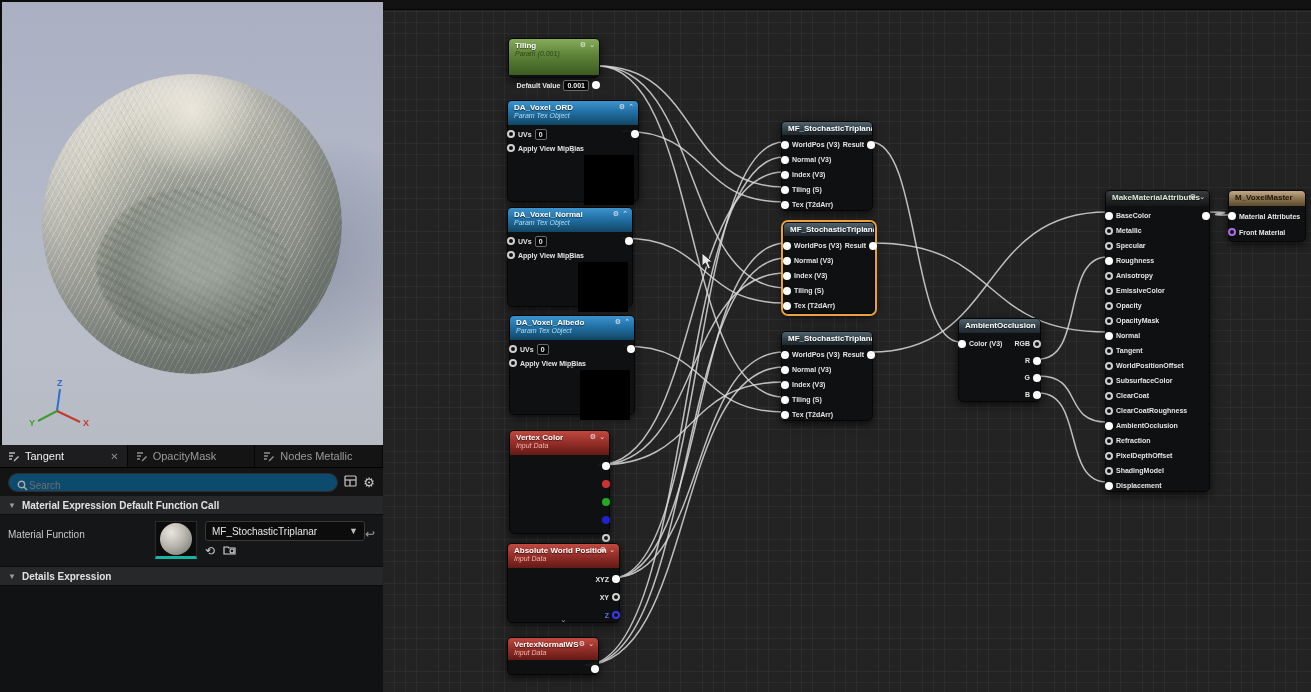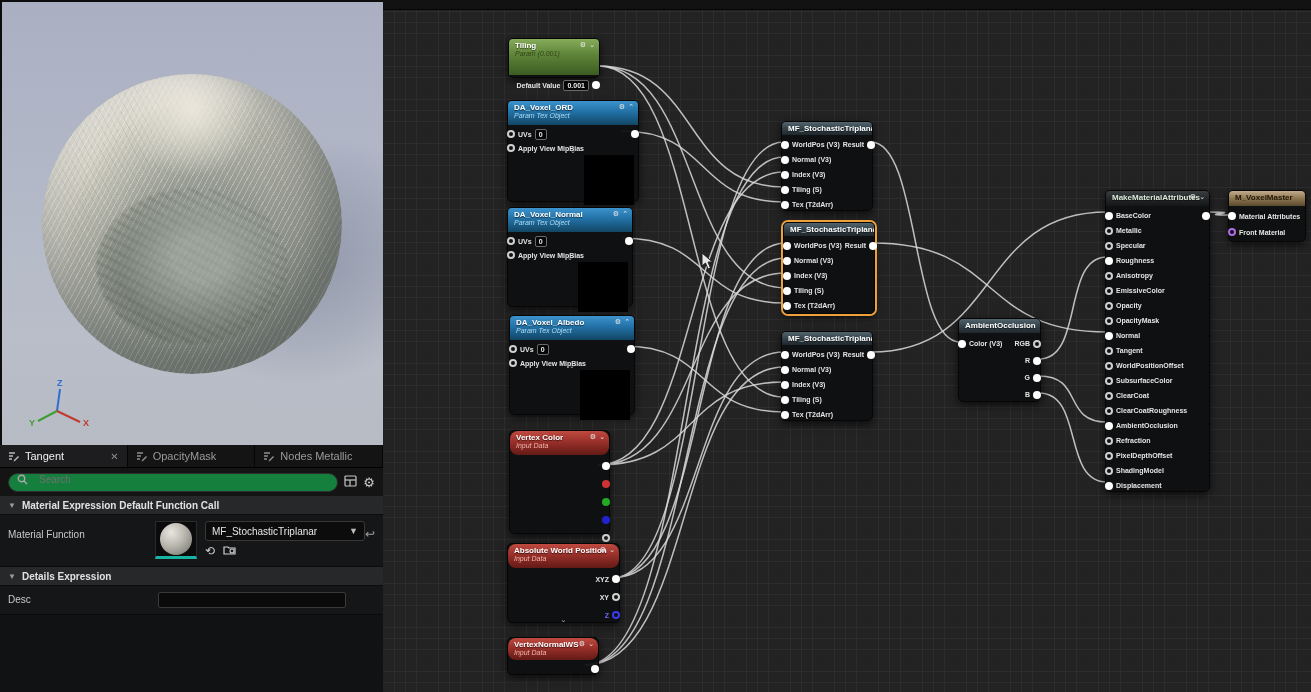--- a/index.html
+++ b/index.html
@@ -32,22 +32,22 @@
 
   
   #details-panel { position:absolute; left:0; top:445px; width:383px; height:247px; background:#111214; }
   #tabbar { display:flex; height:23px; background:#0a0a0b; border-bottom:1px solid #000; }
   .tab { flex:1; display:flex; align-items:center; gap:6px; padding:0 8px; color:#9b9b9b;
     font-size:11px; background:#141414; border-right:1px solid #050505; cursor:pointer; }
   .tab.active { background:#1d1d1f; color:#efefef; }
   .tab .ticon { display:inline-flex; }
   .tab .tclose { margin-left:auto; color:#8a8a8a; font-size:10px; }
   #search-row { display:flex; align-items:center; height:28px; padding:0 8px; gap:6px; background:#141415; }
-  #search-box { flex:1; display:flex; align-items:flex-start; gap:11px; height:19px; padding:0 8px;
-    background:#15803d; border:1px solid #2e2e2e; border-radius:10px; }
+  #search-box { flex:1; display:flex; align-items:flex-end; gap:1px; height:19px; padding:0 8px;
+    background:#0c4a6e; border:1px solid #2e2e2e; border-radius:10px; }
   #search-box input { flex:1; background:transparent; border:0; outline:0; color:#cfcfcf; font-size:10px; }
   #search-box input::placeholder { color:#6f6f6f; }
   .mini-icon { color:#c6c6c6; font-size:13px; line-height:1; }
   .section-hdr { display:flex; align-items:center; gap:6px; height:19px; padding:0 8px;
     background:#26282a; color:#e2e2e2; font-size:10px; font-weight:bold; border-bottom:1px solid #0c0c0c; }
   .section-hdr .tri { color:#9a9a9a; font-size:8px; }
   .prop-row { display:flex; align-items:flex-start; background:#151618; border-bottom:1px solid #0b0b0c; padding:6px 8px; }
   .prop-label { width:150px; color:#c9c9c9; font-size:10px; padding-top:8px; }
   #mf-value-col { display:flex; gap:8px; }
   #mf-thumb { width:42px; height:38px; background:#0b0b0b; border:1px solid #2a2a2a; border-bottom:3px solid #18b3a2;
@@ -82,21 +82,21 @@
   .node.selected { box-shadow:0 0 0 2px #eda13b, 0 3px 8px rgba(0,0,0,.65); }
   .hdr { position:relative; border-radius:4px 4px 0 0; padding:2px 6px 1px 6px; overflow:hidden; }
   .hdr .title { display:block; font-size:8px; font-weight:bold; color:#fff; line-height:9px;
     white-space:nowrap; text-shadow:0 1px 1px rgba(0,0,0,.6); }
   .hdr .subtitle { display:block; font-size:7px; font-style:italic; line-height:8px; white-space:nowrap; }
   .hdr .hicons { position:absolute; right:4px; top:2px; display:flex; gap:3px; color:#e8e8e8; font-size:7px; }
   .node.t-param .hdr { background:linear-gradient(180deg,#86ab59 0%,#5d8338 45%,#3c5c22 100%); }
   .node.t-param .subtitle { color:#2f4519; }
   .node.t-texparam .hdr { background:linear-gradient(180deg,#3c93cd 0%,#2271a6 45%,#124664 100%); }
   .node.t-texparam .subtitle { color:#aedcf5; }
-  .node.t-input .hdr, .node.t-input_sm .hdr { background:linear-gradient(180deg,#c04a40 0%,#99302a 45%,#641a16 100%);border-radius:8px; }
+  .node.t-input .hdr, .node.t-input_sm .hdr { background:linear-gradient(180deg,#c04a40 0%,#99302a 45%,#641a16 100%); }
   .node.t-input .subtitle, .node.t-input_sm .subtitle { color:#f3b3ab; }
   .node.t-fn .hdr, .node.t-split .hdr { background:linear-gradient(180deg,#54656f 0%,#36454d 45%,#1f272c 100%); }
   .node.t-mma .hdr { background:linear-gradient(180deg,#3a3f42 0%,#26292b 45%,#141617 100%); }
   .node.t-mma .hdr .title { color:#dcead8; }
   .node.t-master .hdr { background:linear-gradient(180deg,#c2ab8c 0%,#8d764f 50%,#5c4a30 100%); }
   .node.t-master .hdr .title { color:#211708; text-shadow:none; }
 
   .body { position:relative; padding-top:2px; }
   .row { display:flex; align-items:center; gap:3px; padding:0 3px; position:relative; }
   .row .lbl { font-size:7px; font-weight:bold; color:#e4e4e4; white-space:nowrap; }
@@ -215,24 +215,20 @@
       </div>
     </div>
     <span id="mf-reset">↩</span>
   </div>
 
   <div class="section-hdr">
     <span class="tri">▼</span>
     <span>Details Expression</span>
   </div>
 
-  <div class="prop-row" id="desc-row">
-    <div class="prop-label">Desc</div>
-    <input id="desc-input" value="" style="">
-  </div>
 </div>
 
 <div id="graph">
   <div id="graph-topstrip"></div>
   <svg id="wires" width="928" height="692">
       <path d="M215,66 C317.3,66 298.7,187 401,187" fill="none" stroke="#d9d9d9" stroke-width="1.5" opacity="0.85"></path>
       <path d="M215,66 C318.4,66 299.6,288 403,288" fill="none" stroke="#d9d9d9" stroke-width="1.5" opacity="0.85"></path>
       <path d="M215,66 C317.3,66 298.7,397 401,397" fill="none" stroke="#d9d9d9" stroke-width="1.5" opacity="0.85"></path>
       <path d="M239,131 C328.1,131 311.9,202 401,202" fill="none" stroke="#d9d9d9" stroke-width="1.5" opacity="0.85"></path>
       <path d="M239,238 C329.2,238 312.8,303 403,303" fill="none" stroke="#d9d9d9" stroke-width="1.5" opacity="0.85"></path>

